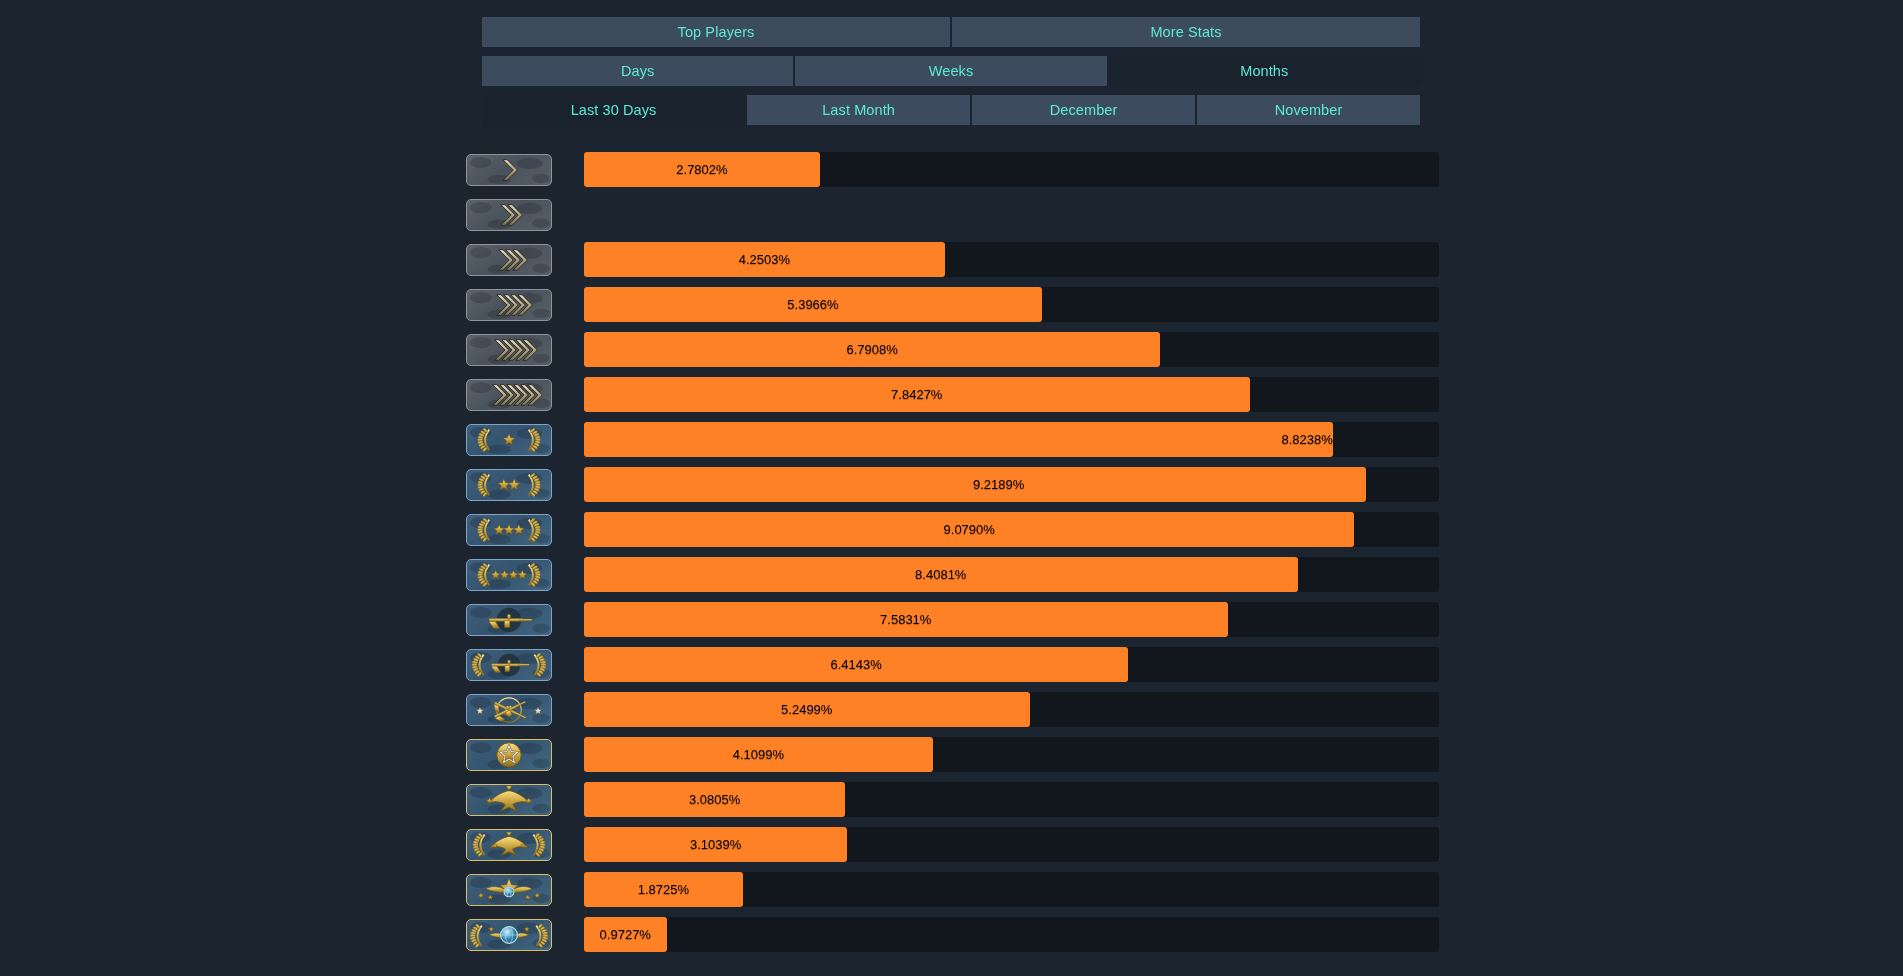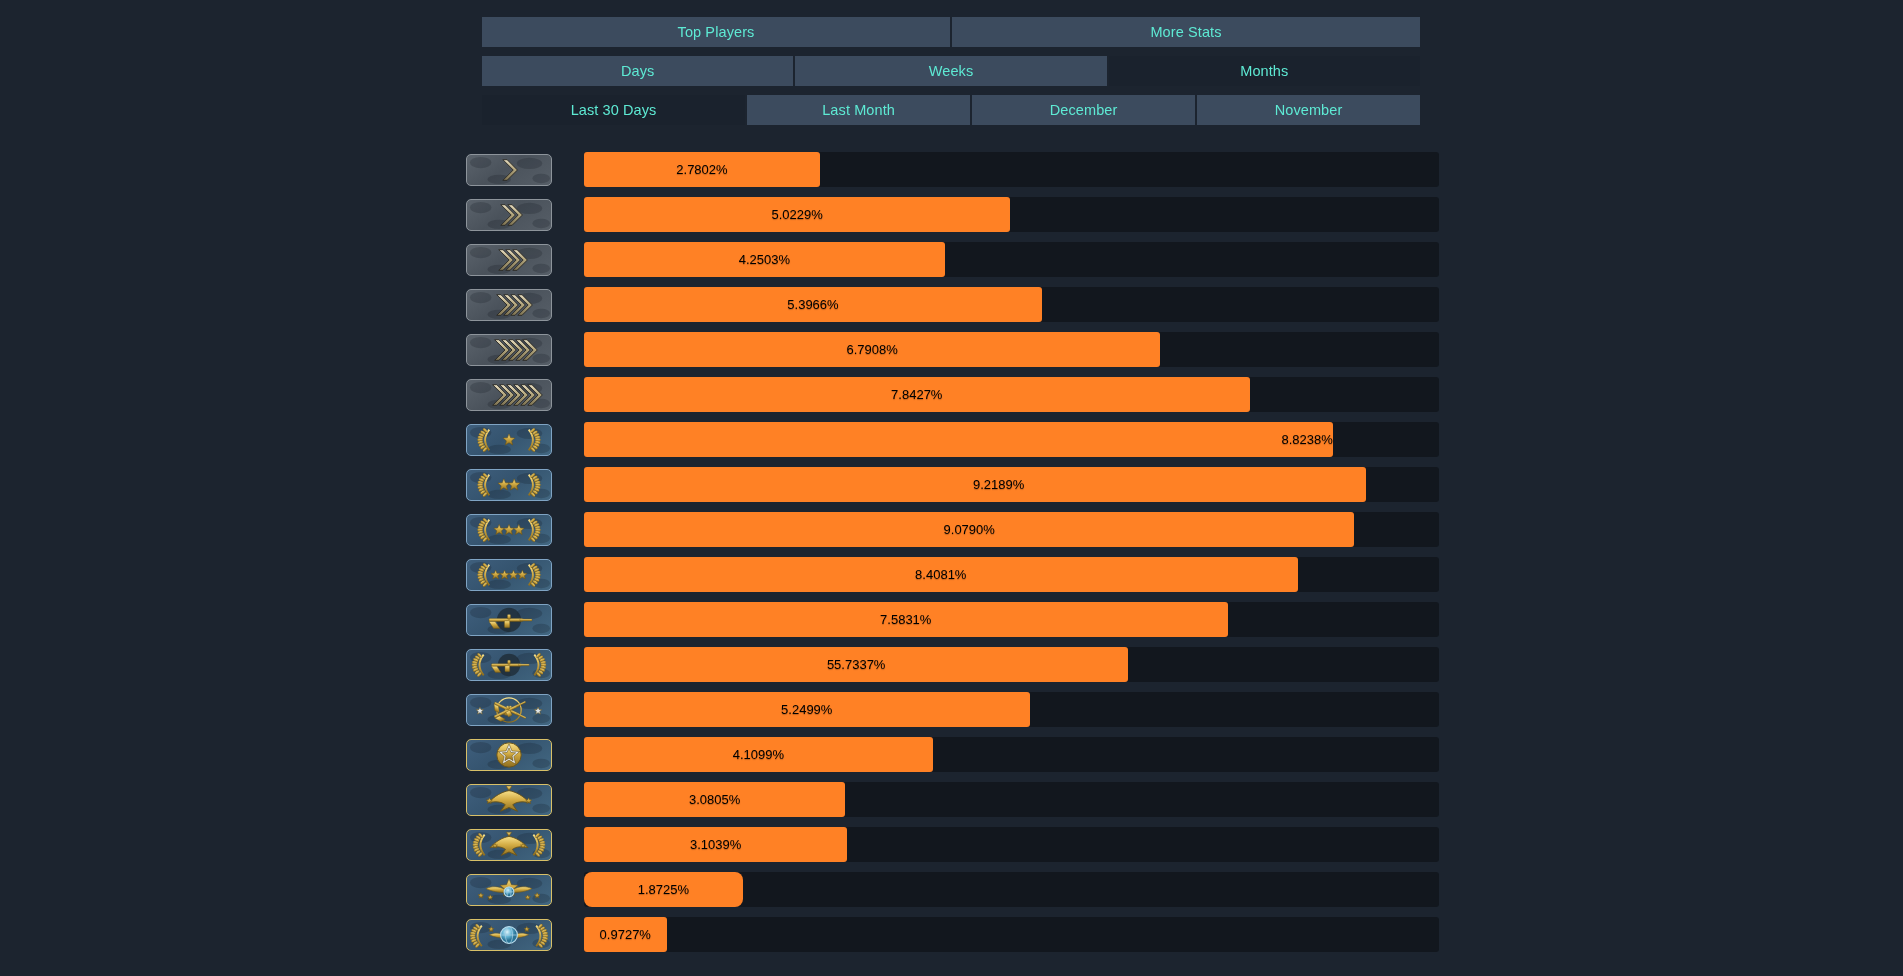--- a/index.html
+++ b/index.html
@@ -243,25 +243,20 @@
         <stop offset="0%" stop-color="#dff4fb"></stop>
                 <stop offset="55%" stop-color="#66b6d6"></stop>
         <stop offset="100%" stop-color="#2b7496"></stop>
       </radialGradient>
     </defs>
             <g>
               <path d="M38.8 5 L49.8 16 L38.8 27 L34.3 27 L45.3 16 L34.3 5 Z" fill="url(#tan1)" stroke="#2b2a25" stroke-width="1"></path>
               <path d="M46.3 5 L57.3 16 L46.3 27 L41.8 27 L52.8 16 L41.8 5 Z" fill="url(#tan1)" stroke="#2b2a25" stroke-width="1"></path>
             </g>
           </svg>
-        </div>
-        <div class="track">
-          <div class="bar" style="width: 49.854%;">
-            <span class="bar-label">5.0229%</span>
-          </div>
         </div>
       </div>
       <div class="rank-row">
         <div class="badge silver" title="Silver III">
           <svg viewBox="0 0 86 32" preserveAspectRatio="none">
     <defs>
       <linearGradient id="tan2" x1="0" y1="0" x2="0" y2="1">
         <stop offset="0%" stop-color="#e6dcc0"></stop>
                 <stop offset="45%" stop-color="#b5a87f"></stop>
         <stop offset="100%" stop-color="#7d7252"></stop>
@@ -928,21 +923,21 @@
     <rect x="-26" y="-2" width="44" height="4" rx="1.4" fill="url(#gold11)" stroke="#6b5418" stroke-width=".6"></rect>
     <rect x="14" y="-1.4" width="16" height="2.6" rx="1" fill="url(#gold11)" stroke="#6b5418" stroke-width=".5"></rect>
     <path d="M-26 2 L-18 2 L-12 11 L-20 11 Z" fill="url(#gold11)" stroke="#6b5418" stroke-width=".6"></path>
     <rect x="-6" y="1" width="7" height="9" rx="1.2" fill="url(#gold11)" stroke="#6b5418" stroke-width=".6"></rect>
     <rect x="-2" y="-7" width="4" height="6" rx="1" fill="url(#gold11)" stroke="#6b5418" stroke-width=".5"></rect>
   </g>
           </svg>
         </div>
         <div class="track">
           <div class="bar" style="width: 63.664%;">
-            <span class="bar-label">55.7337%</span>
+            <span class="bar-label">6.4143%</span>
           </div>
         </div>
       </div>
       <div class="rank-row">
         <div class="badge blue" title="Master Guardian Elite">
           <svg viewBox="0 0 86 32" preserveAspectRatio="none">
     <defs>
       <linearGradient id="tan12" x1="0" y1="0" x2="0" y2="1">
         <stop offset="0%" stop-color="#e6dcc0"></stop>
                 <stop offset="45%" stop-color="#b5a87f"></stop>
@@ -1260,21 +1255,21 @@
     <ellipse cx="43" cy="18" rx="2.184" ry="5.2" fill="none" stroke="#a7cfe3" stroke-width=".8"></ellipse>
     <line x1="37.8" y1="18" x2="48.2" y2="18" stroke="#a7cfe3" stroke-width=".8"></line>
   </g>
             <polygon points="13.00,18.80 13.85,20.84 16.04,21.01 14.37,22.44 14.88,24.59 13.00,23.44 11.12,24.59 11.63,22.44 9.96,21.01 12.15,20.84" fill="url(#gold16)" stroke="#6b5418" stroke-width=".6"></polygon>
             <polygon points="23.00,21.00 23.79,22.91 25.85,23.07 24.28,24.42 24.76,26.43 23.00,25.35 21.24,26.43 21.72,24.42 20.15,23.07 22.21,22.91" fill="url(#gold16)" stroke="#6b5418" stroke-width=".6"></polygon>
             <polygon points="63.00,21.00 63.79,22.91 65.85,23.07 64.28,24.42 64.76,26.43 63.00,25.35 61.24,26.43 61.72,24.42 60.15,23.07 62.21,22.91" fill="url(#gold16)" stroke="#6b5418" stroke-width=".6"></polygon>
             <polygon points="73.00,18.80 73.85,20.84 76.04,21.01 74.37,22.44 74.88,24.59 73.00,23.44 71.12,24.59 71.63,22.44 69.96,21.01 72.15,20.84" fill="url(#gold16)" stroke="#6b5418" stroke-width=".6"></polygon>
           </svg>
         </div>
         <div class="track">
-          <div class="bar" style="width: 18.585%; border-radius: 8px;">
+          <div class="bar" style="width: 18.585%;">
             <span class="bar-label">1.8725%</span>
           </div>
         </div>
       </div>
       <div class="rank-row">
         <div class="badge gold" title="The Global Elite">
           <svg viewBox="0 0 86 32" preserveAspectRatio="none">
     <defs>
       <linearGradient id="tan17" x1="0" y1="0" x2="0" y2="1">
         <stop offset="0%" stop-color="#e6dcc0"></stop>

